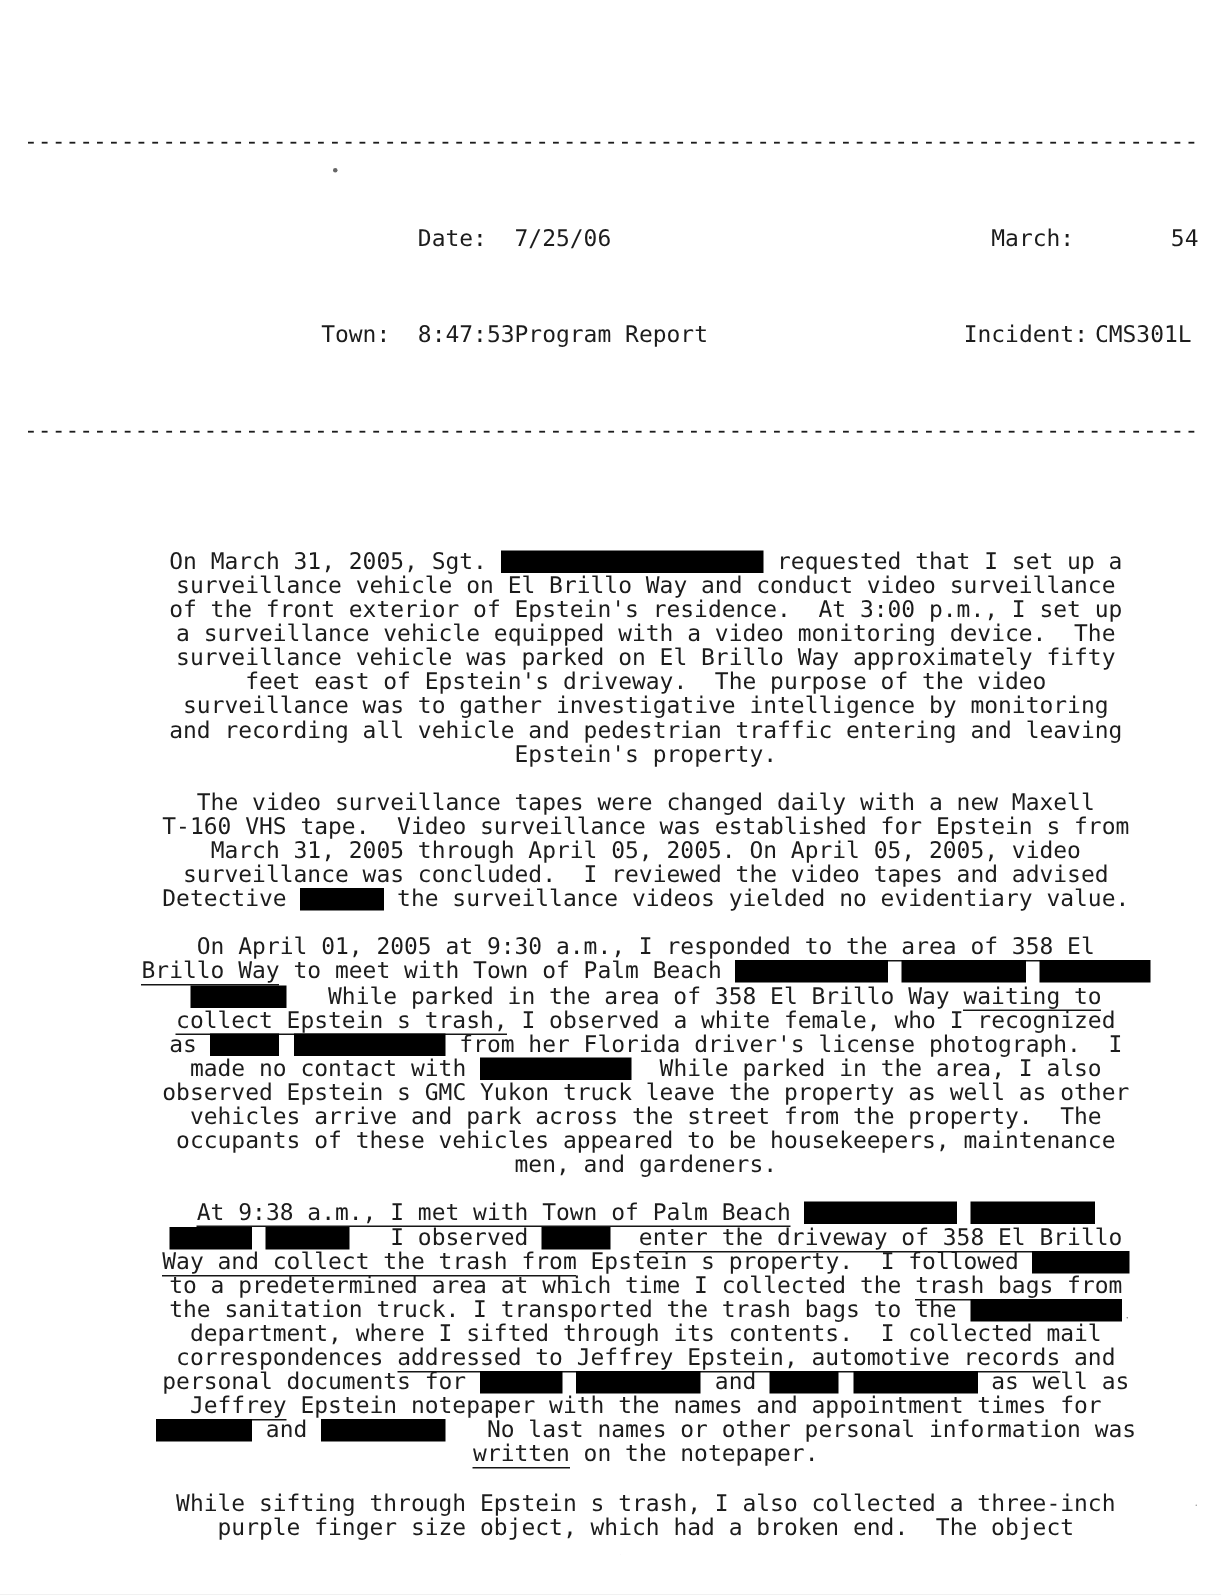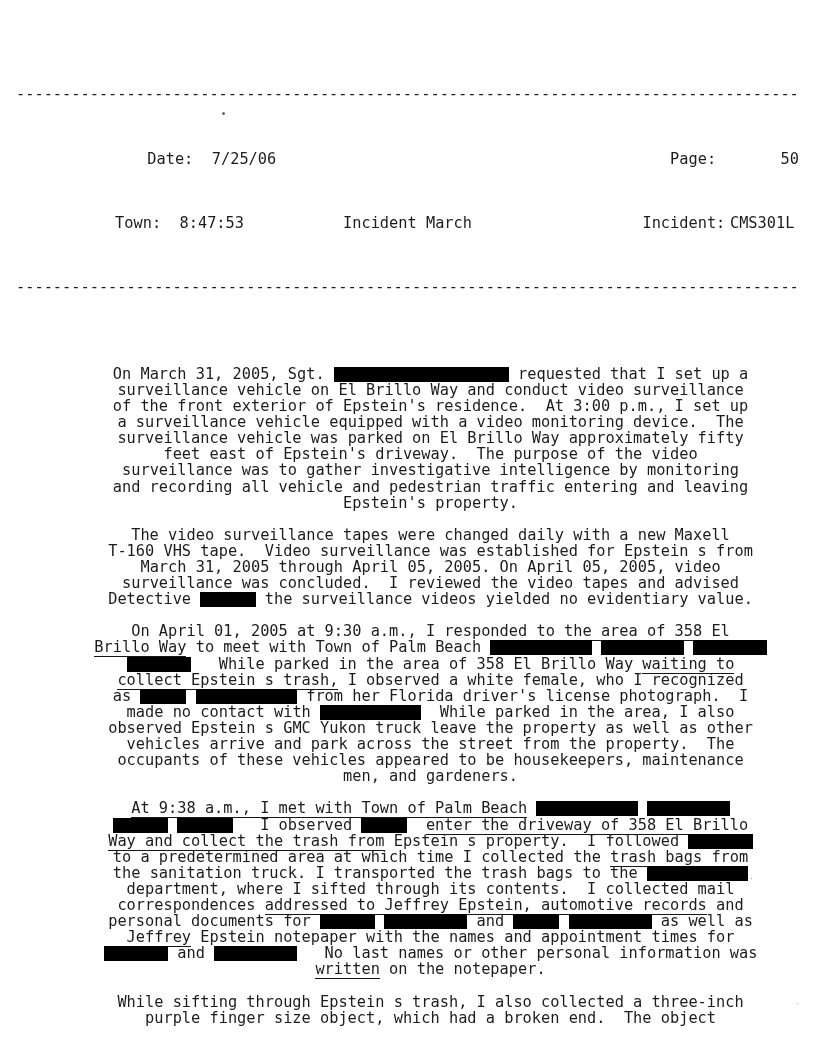--- a/index.html
+++ b/index.html
@@ -1,21 +1,21 @@
 <!DOCTYPE html>
 <html><head>
 <meta charset="utf-8">
 <style>
   html,body{margin:0;padding:0;background:#e8e8e8;}
   .page{position:relative;width:814px;height:1063px;background:#ffffff;overflow:hidden;color:#1c1c1c;}
   .doc{position:absolute;left:16px;top:38px;width:783px;
        font-family:"DejaVu Sans Mono",monospace;font-size:15.3px;line-height:16.1px;
        white-space:pre;}
   .hrow{display:flex;}
-  .zl{flex:1;text-align:center;}
+  .zl{flex:1;text-align:right;}
   .zc{flex:0 0 auto;text-align:center;}
   .zr{flex:1;text-align:right;}
   .lv{margin-left:2ch;}
   .pgv{display:inline-block;width:9ch;text-align:right;}
   .prv{display:inline-block;width:8ch;text-align:center;}
   .rule{overflow:hidden;}
   .rule2{margin-bottom:6px;}
   .caserow{display:flex;justify-content:space-between;margin-bottom:5px;}
   .cont{padding-right:14px;}
   .para{margin-left:5ch;}
@@ -32,26 +32,26 @@
 </head>
 <body>
 
 <div class="page">
   <div class="doc">
 
     <div class="rule">-------------------------------------------------------------------------------------</div>
 
     <div class="hrow">
       <span class="zl"><span>Date:</span><span class="lv">7/25/06</span></span>
-      <span class="zr"><span>Page:</span><span class="pgv">50</span></span>
+      <span class="zr"><span>March:</span><span class="pgv">54</span></span>
     </div>
 
     <div class="hrow">
       <span class="zl"><span>Town:</span><span class="lv">8:47:53</span></span>
-      <span class="zc">Incident March</span>
+      <span class="zc">Program Report</span>
       <span class="zr"><span>Incident:</span><span class="prv">CMS301L</span></span>
     </div>
 
     <div class="rule rule2">-------------------------------------------------------------------------------------</div>
 
 
     <div id="paras"><div class="para"><div class="line"><span>On March 31, 2005, Sgt. </span><span class="redact" style="width: 19ch;"></span><span> requested that I set up a</span></div><div class="line"><span>surveillance vehicle on El Brillo Way and conduct video surveillance</span></div><div class="line"><span>of the front exterior of Epstein's residence.  At 3:00 p.m., I set up</span></div><div class="line"><span>a surveillance vehicle equipped with a video monitoring device.  The</span></div><div class="line"><span>surveillance vehicle was parked on El Brillo Way approximately fifty</span></div><div class="line"><span>feet east of Epstein's driveway.  The purpose of the video</span></div><div class="line"><span>surveillance was to gather investigative intelligence by monitoring</span></div><div class="line"><span>and recording all vehicle and pedestrian traffic entering and leaving</span></div><div class="line"><span>Epstein's property.</span></div></div><div class="para"><div class="line"><span>The video surveillance tapes were changed daily with a new Maxell</span></div><div class="line"><span>T-160 VHS tape.  Video surveillance was established for Epstein s from</span></div><div class="line"><span>March 31, 2005 through April 05, 2005. On April 05, 2005, video</span></div><div class="line"><span>surveillance was concluded.  I reviewed the video tapes and advised</span></div><div class="line"><span>Detective </span><span class="redact" style="width: 6ch;"></span><span> the surveillance videos yielded no evidentiary value.</span></div></div><div class="para"><div class="line"><span>On April 01, 2005 at 9:30 a.m., I responded </span><span class="ul">to the area of 358 El</span></div><div class="line"><span class="ul">Brillo Way</span><span> to meet with Town of Palm Beach </span><span class="redact" style="width: 11ch;"></span><span> </span><span class="redact" style="width: 9ch;"></span><span> </span><span class="redact" style="width: 8ch;"></span></div><div class="line"><span class="redact" style="width: 7ch;"></span><span>   While parked in the area of 358 El Brillo Way </span><span class="ul">waiting to</span></div><div class="line"><span class="ul">collect Epstein s trash,</span><span> I observed a white female, who I recognized</span></div><div class="line"><span>as </span><span class="redact" style="width: 5ch;"></span><span> </span><span class="redact" style="width: 11ch;"></span><span> from her Florida driver's license photograph.  I</span></div><div class="line"><span>made no contact with </span><span class="redact" style="width: 11ch;"></span><span>  While parked in the area, I also</span></div><div class="line"><span>observed Epstein s GMC Yukon truck leave the property as well as other</span></div><div class="line"><span>vehicles arrive and park across the street from the property.  The</span></div><div class="line"><span>occupants of these vehicles appeared to be housekeepers, maintenance</span></div><div class="line"><span>men, and gardeners.</span></div></div><div class="para"><div class="line"><span class="ul">At 9:38 a.m., I met with Town of Palm Beach</span><span> </span><span class="redact" style="width: 11ch;"></span><span> </span><span class="redact" style="width: 9ch;"></span></div><div class="line"><span class="redact" style="width: 6ch;"></span><span> </span><span class="redact" style="width: 6ch;"></span><span>   I observed </span><span class="redact" style="width: 5ch;"></span><span>  </span><span class="ul">enter the driveway of 358 El Brillo</span></div><div class="line"><span class="ul">Way and collect the trash from</span><span> Epstein s property.  I followed </span><span class="redact" style="width: 7ch;"></span></div><div class="line"><span>to a predetermined area at which time I collected the </span><span class="ul">trash bags from</span></div><div class="line"><span>the sanitation truck. I transported the trash bags to the </span><span class="redact" style="width: 11ch;"></span></div><div class="line"><span>department, where I sifted through its contents.  I collected mail</span></div><div class="line"><span>correspondences </span><span class="ul">addressed to Jeffrey Epstein, automotive records</span><span> and</span></div><div class="line"><span>personal documents for </span><span class="redact" style="width: 6ch;"></span><span> </span><span class="redact" style="width: 9ch;"></span><span> and </span><span class="redact" style="width: 5ch;"></span><span> </span><span class="redact" style="width: 9ch;"></span><span> as well as</span></div><div class="line"><span class="ul">Jeffrey</span><span> Epstein notepaper with the names and appointment times for</span></div><div class="line"><span class="redact" style="width: 7ch;"></span><span> and </span><span class="redact" style="width: 9ch;"></span><span>   No last names or other personal information was</span></div><div class="line"><span class="ul">written</span><span> on the notepaper.</span></div></div><div class="para"><div class="line"><span>While sifting through Epstein s trash, I also collected a three-inch</span></div><div class="line"><span>purple finger size object, which had a broken end.  The object</span></div></div></div>
 
   </div>
 </div>

